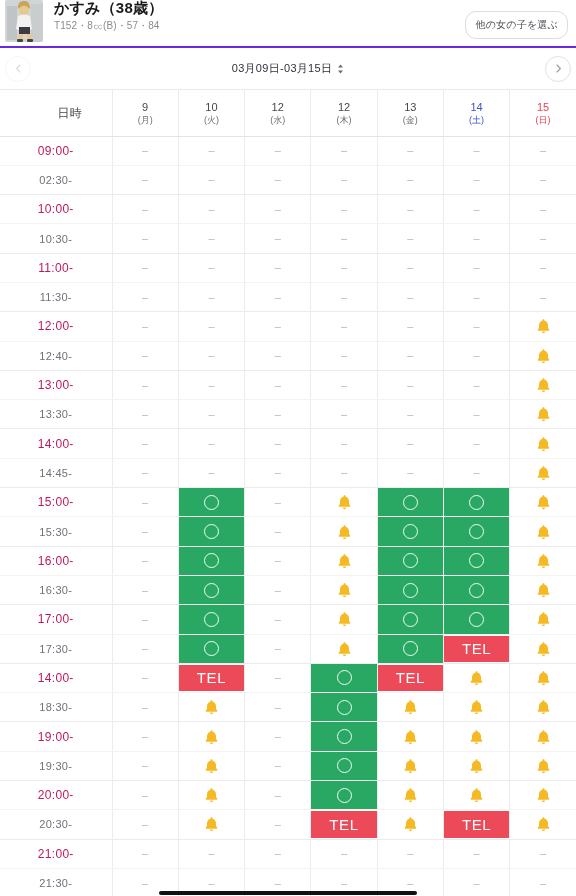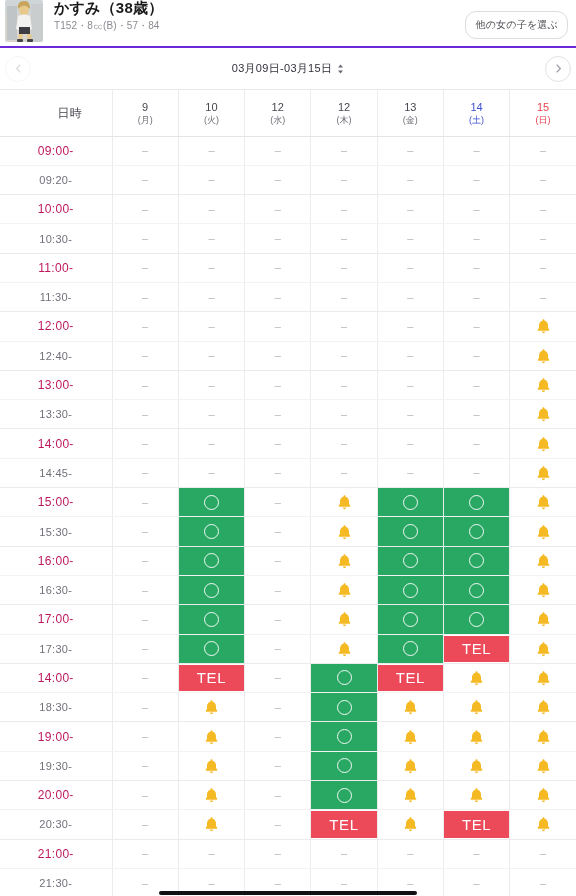--- a/index.html
+++ b/index.html
@@ -370,21 +370,21 @@
           </td>
           <td>
             <div class="cell-inner">
               <span class="dash">–</span>
             </div>
           </td>
         </tr>
         <tr class="half">
           <td>
             <div class="cell-inner">
-              <span class="time-cell">09:20-</span>
+              <span class="time-cell">02:30-</span>
             </div>
           </td>
           <td>
             <div class="cell-inner">
               <span class="dash">–</span>
             </div>
           </td>
           <td>
             <div class="cell-inner">
               <span class="dash">–</span>

